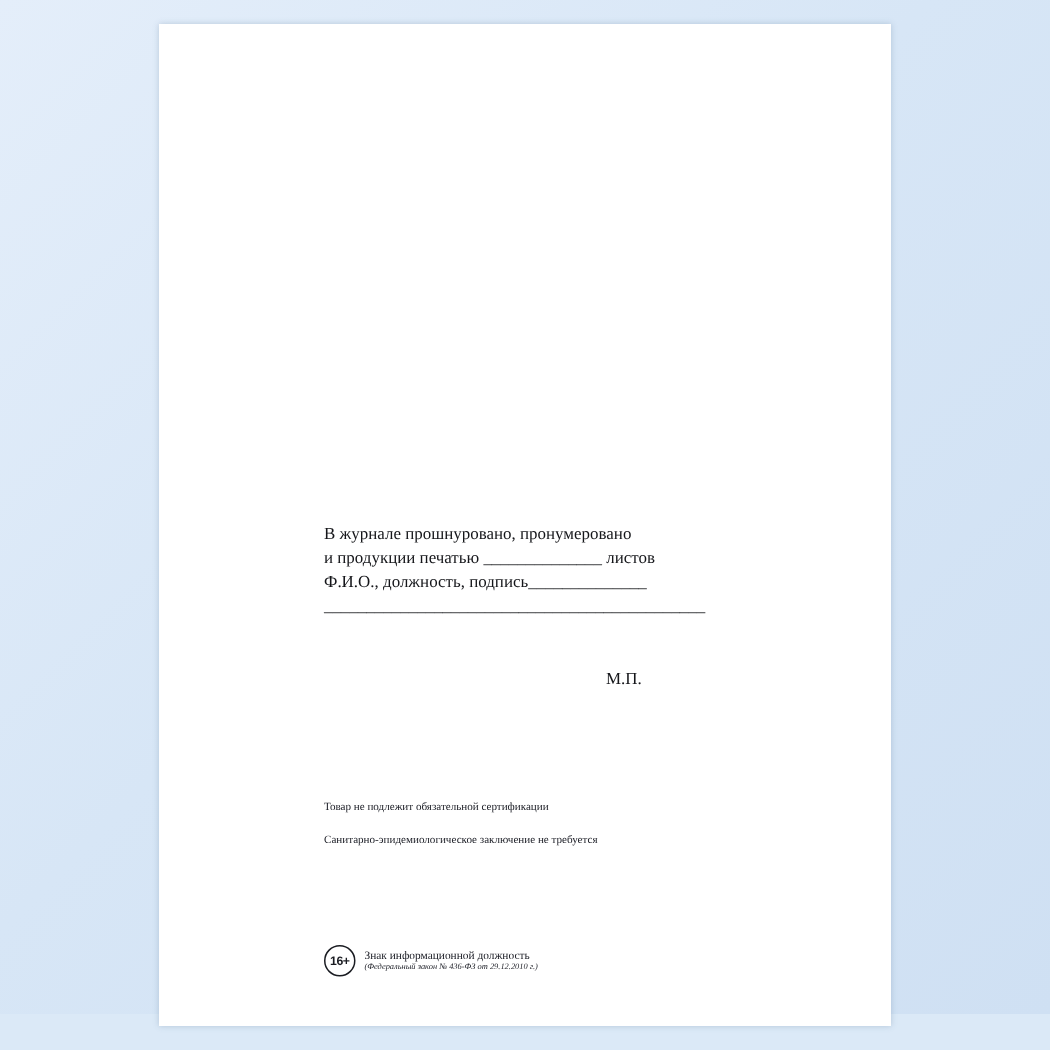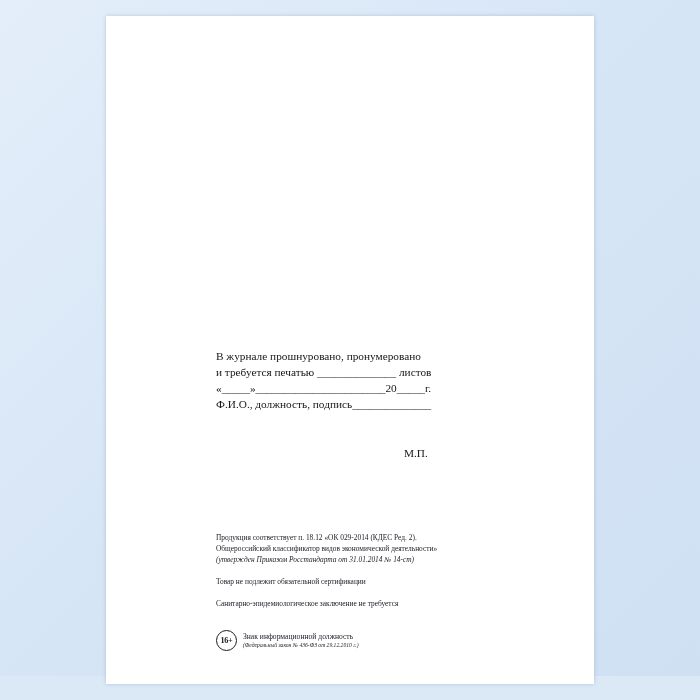--- a/index.html
+++ b/index.html
@@ -81,54 +81,49 @@
     width: 19px;
     height: 19px;
     border: 1.2px solid #1a1c22;
     border-radius: 50%;
     display: flex;
     align-items: center;
     justify-content: center;
     font-size: 8.2px;
     font-weight: bold;
     color: #1a1c22;
-    font-family: Liberation Serif, serif;
+    font-family: Liberation Sans, sans-serif;
     letter-spacing: -0.3px;
     text-align: center;
   }
   .age-texts p {
     margin: 0;
     white-space: nowrap;
     color: #20222a;
   }
   .age-texts .t1 { font-size: 7.6px; line-height: 1.35; }
   .age-texts .t2 { font-size: 5.6px; font-style: italic; line-height: 1.35; }
 </style>
 </head>
 <body>
 
 <div id="stage">
 
   <div id="page">
 
     <div class="mid-block">
       <div class="line">В журнале прошнуровано, пронумеровано</div>
-      <div class="line">и требуется печатью ______________ листов</div>
-      <div class="line">«_____»_______________________20_____г.</div>
+      <div class="line">и продукции печатью ______________ листов</div>
       <div class="line">Ф.И.О., должность, подпись______________</div>
+      <div class="line">_____________________________________________</div>
     </div>
 
     <div class="mp">М.П.</div>
 
     <div class="legal">
-      <div class="grp">
-        <p>Продукция соответствует п. 18.12 «ОК 029-2014 (КДЕС Ред. 2).</p>
-        <p>Общероссийский классификатор видов экономической деятельности»</p>
-        <p class="ital">(утвержден Приказом Росстандарта от 31.01.2014 № 14-ст)</p>
-      </div>
       <div class="grp">
         <p>Товар не подлежит обязательной сертификации</p>
       </div>
       <div class="grp">
         <p>Санитарно-эпидемиологическое заключение не требуется</p>
       </div>
     </div>
 
     <div class="age-row">
       <div class="age-badge">16+</div>

